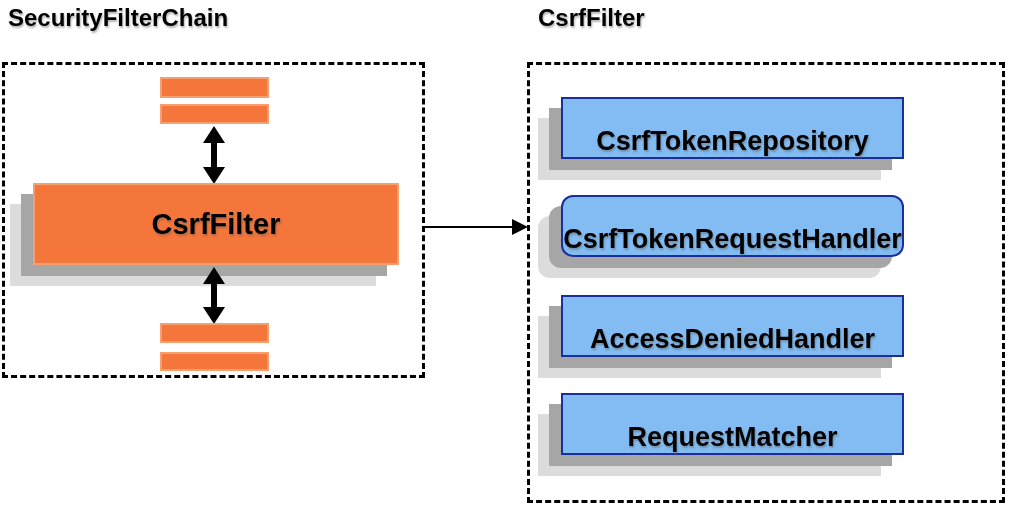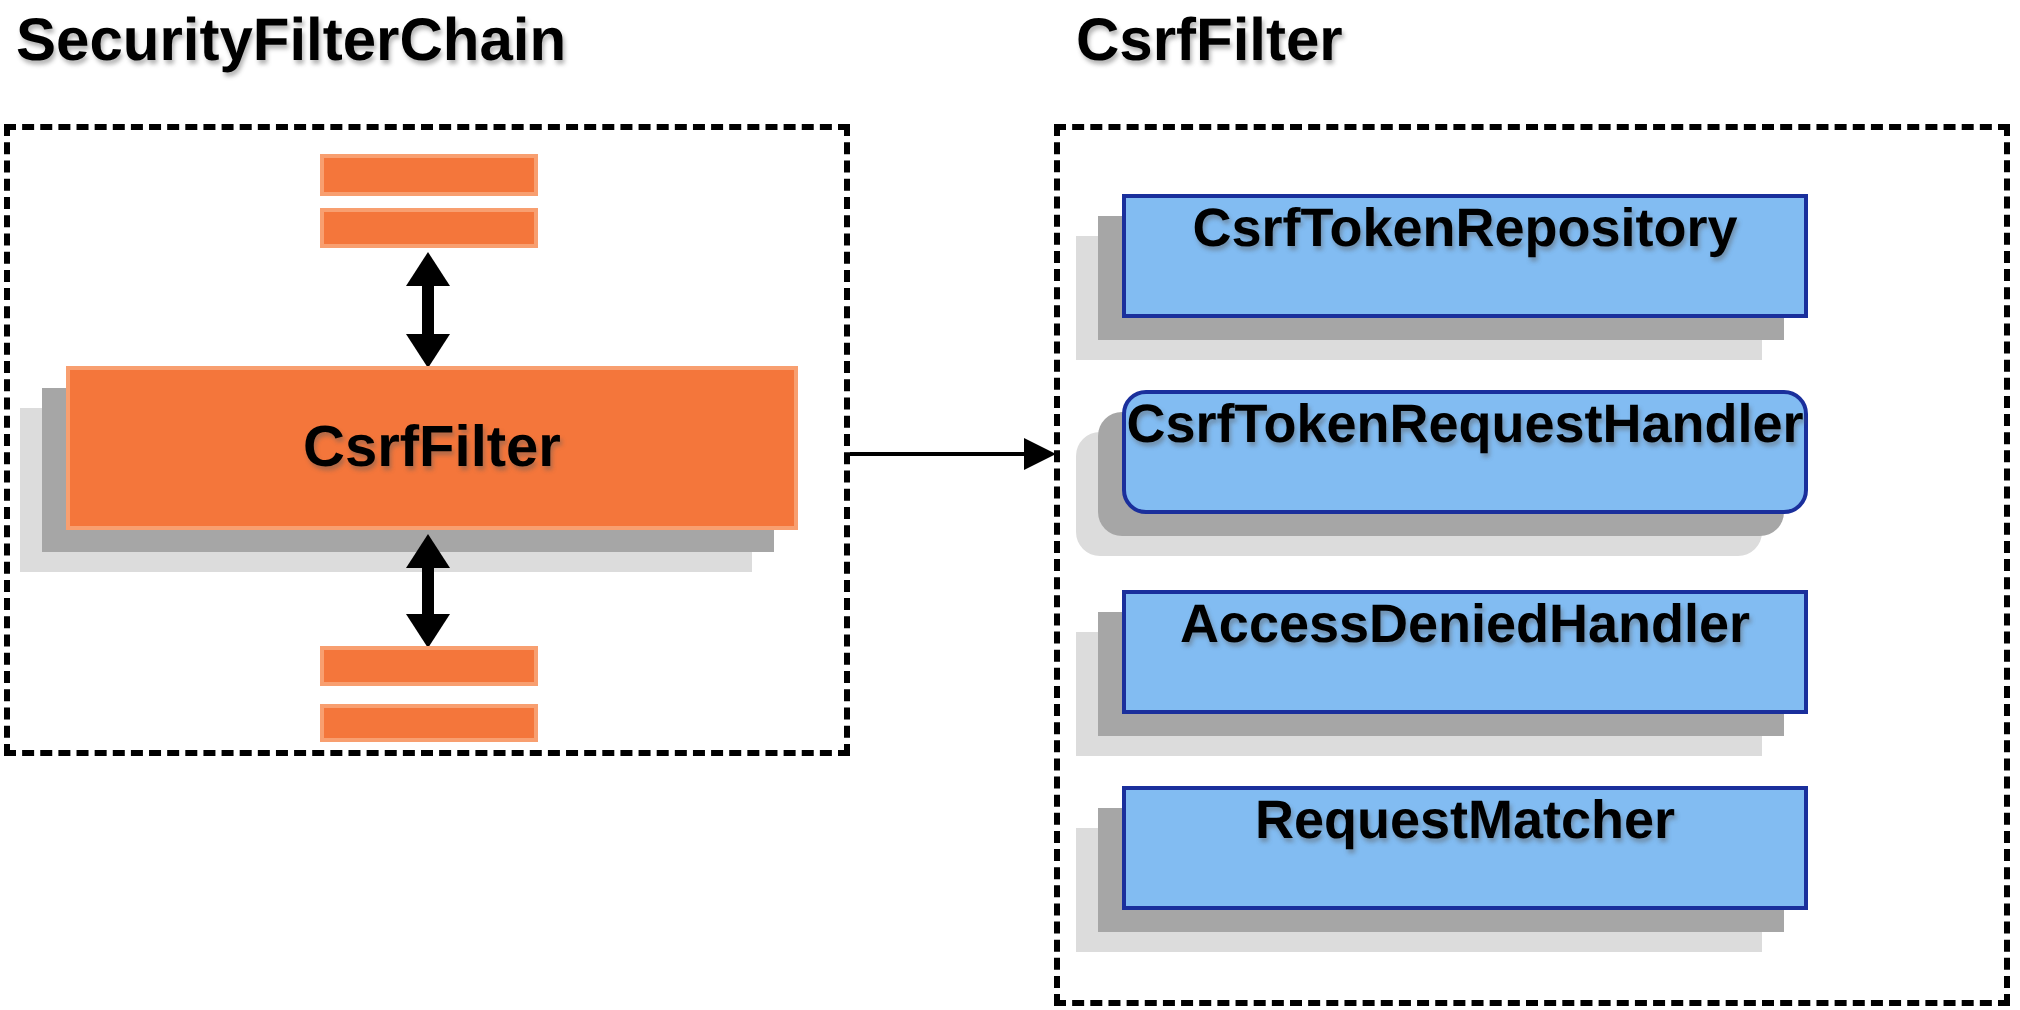--- a/index.html
+++ b/index.html
@@ -11,21 +11,21 @@
   .canvas {
     position: relative;
     width: 1010px;
     height: 505px;
     background: #ffffff;
     overflow: hidden;
   }
   .diagram-title {
     position: absolute;
     top: 4px;
-    font-size: 30px;
+    font-size: 24px;
     font-weight: bold;
     color: #000;
     letter-spacing: 0px;
     text-shadow: 1px 2px 2px rgba(90,90,90,0.45);
     white-space: nowrap;
   }
   .left-title  { left: 8px; }
   .right-title { left: 538px; }
 
   .dashed-container {
@@ -98,21 +98,21 @@
   .component-box {
     position: absolute;
     left: 31px;
     width: 343px; height: 62px;
     background: var(--blue-fill, #82bcf2);
     border: 2px solid var(--blue-border, #1a2f9c);
     box-sizing: border-box;
     box-shadow: -12px 11px 0 var(--shadow-dark, #a6a6a6),
                 -23px 21px 0 var(--shadow-light, #dcdcdc);
     display: flex;
-    align-items: flex-start;
+    align-items: flex-end;
     justify-content: center;
   }
   .component-1 { top: 32px; }
   .component-2 { top: 130px; border-radius: 12px; }
   .component-3 { top: 230px; }
   .component-4 { top: 328px; }
   .component-label {
     font-size: 27px;
     font-weight: bold;
     color: #000;

